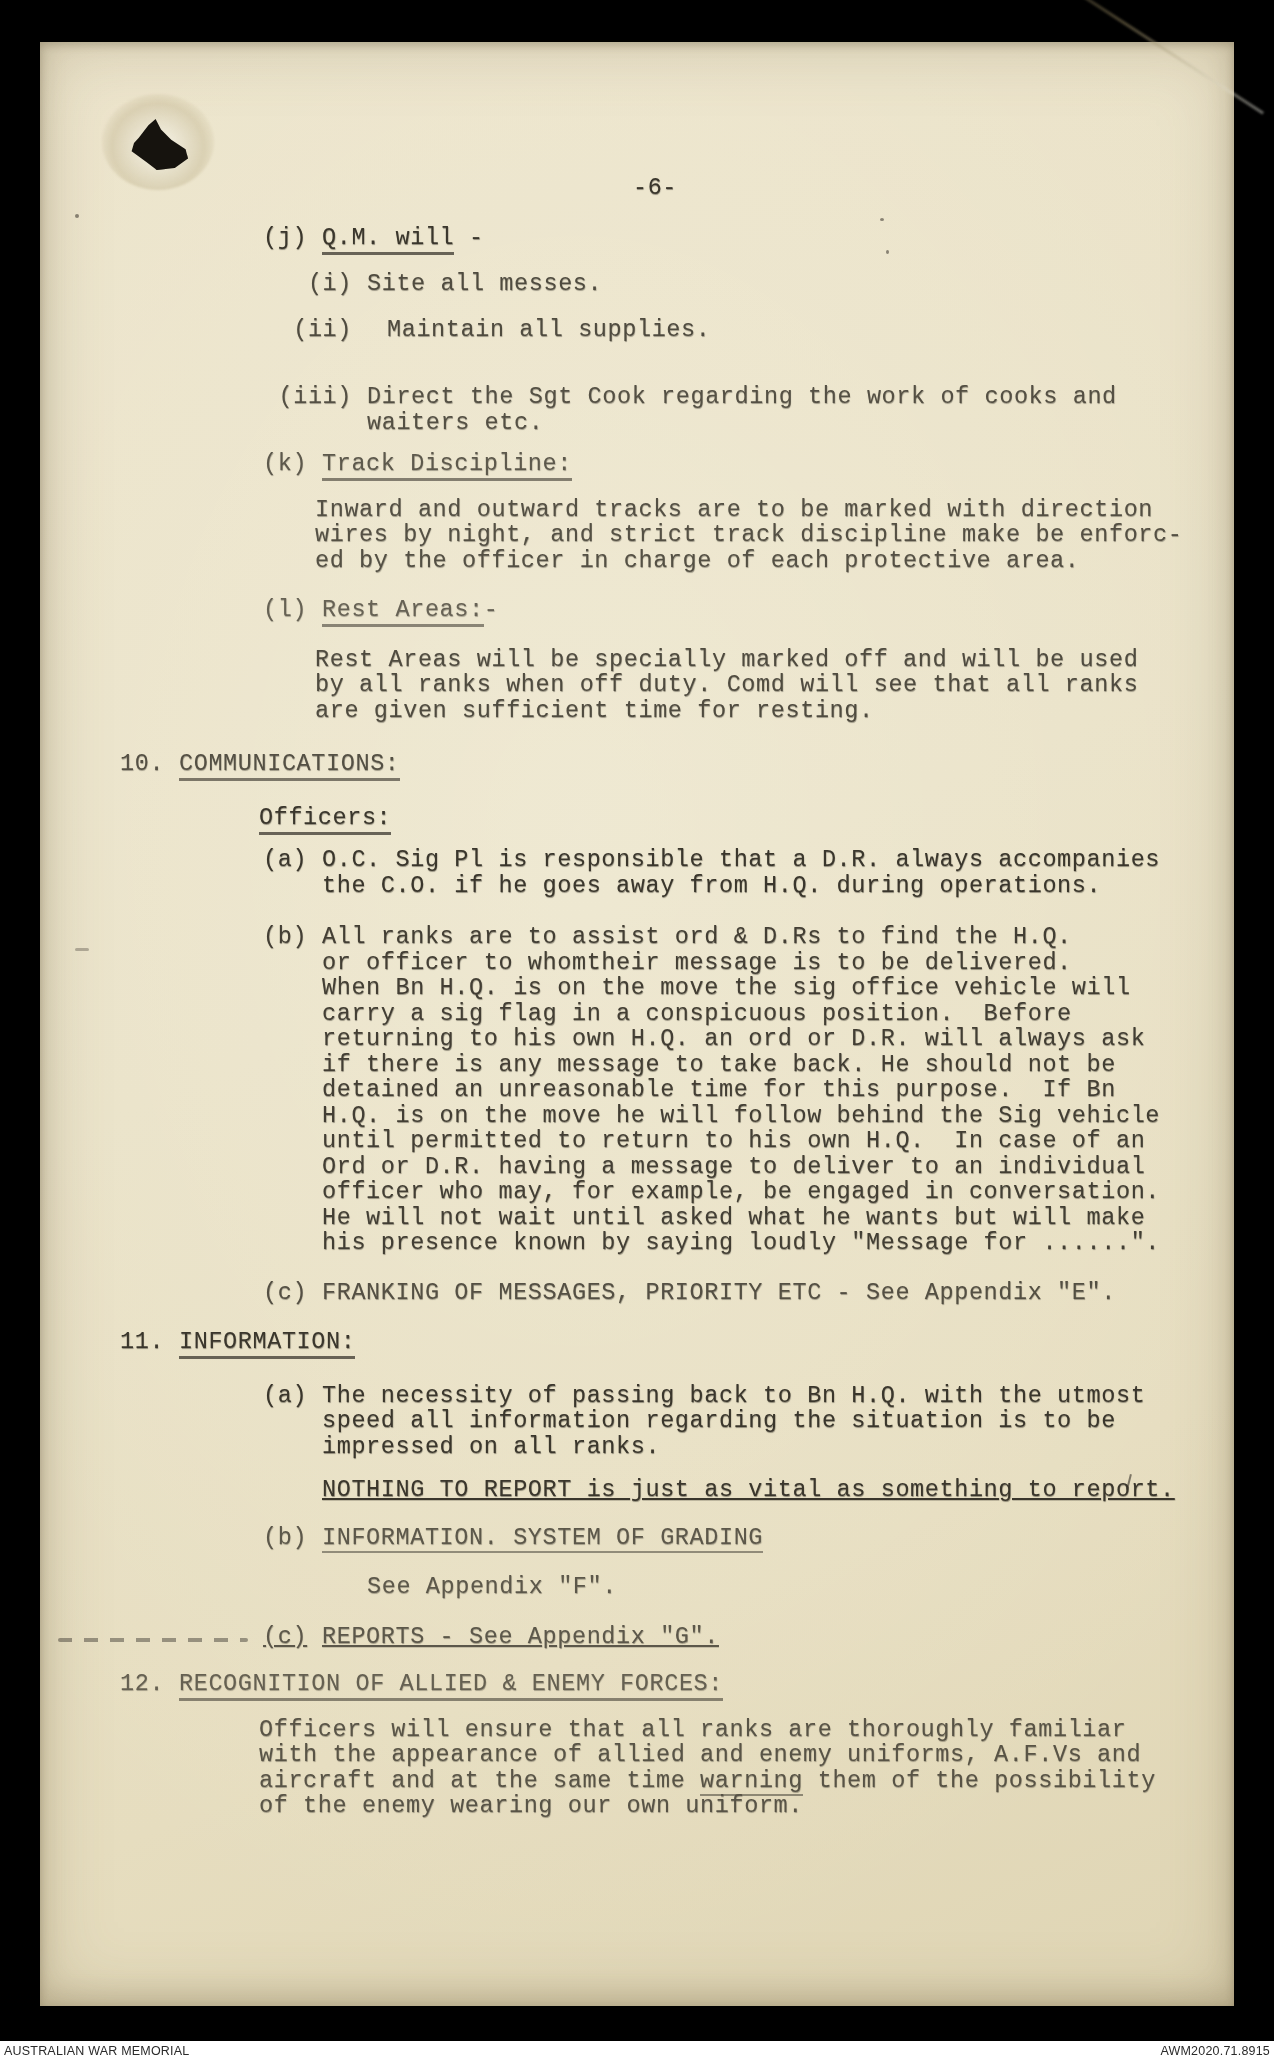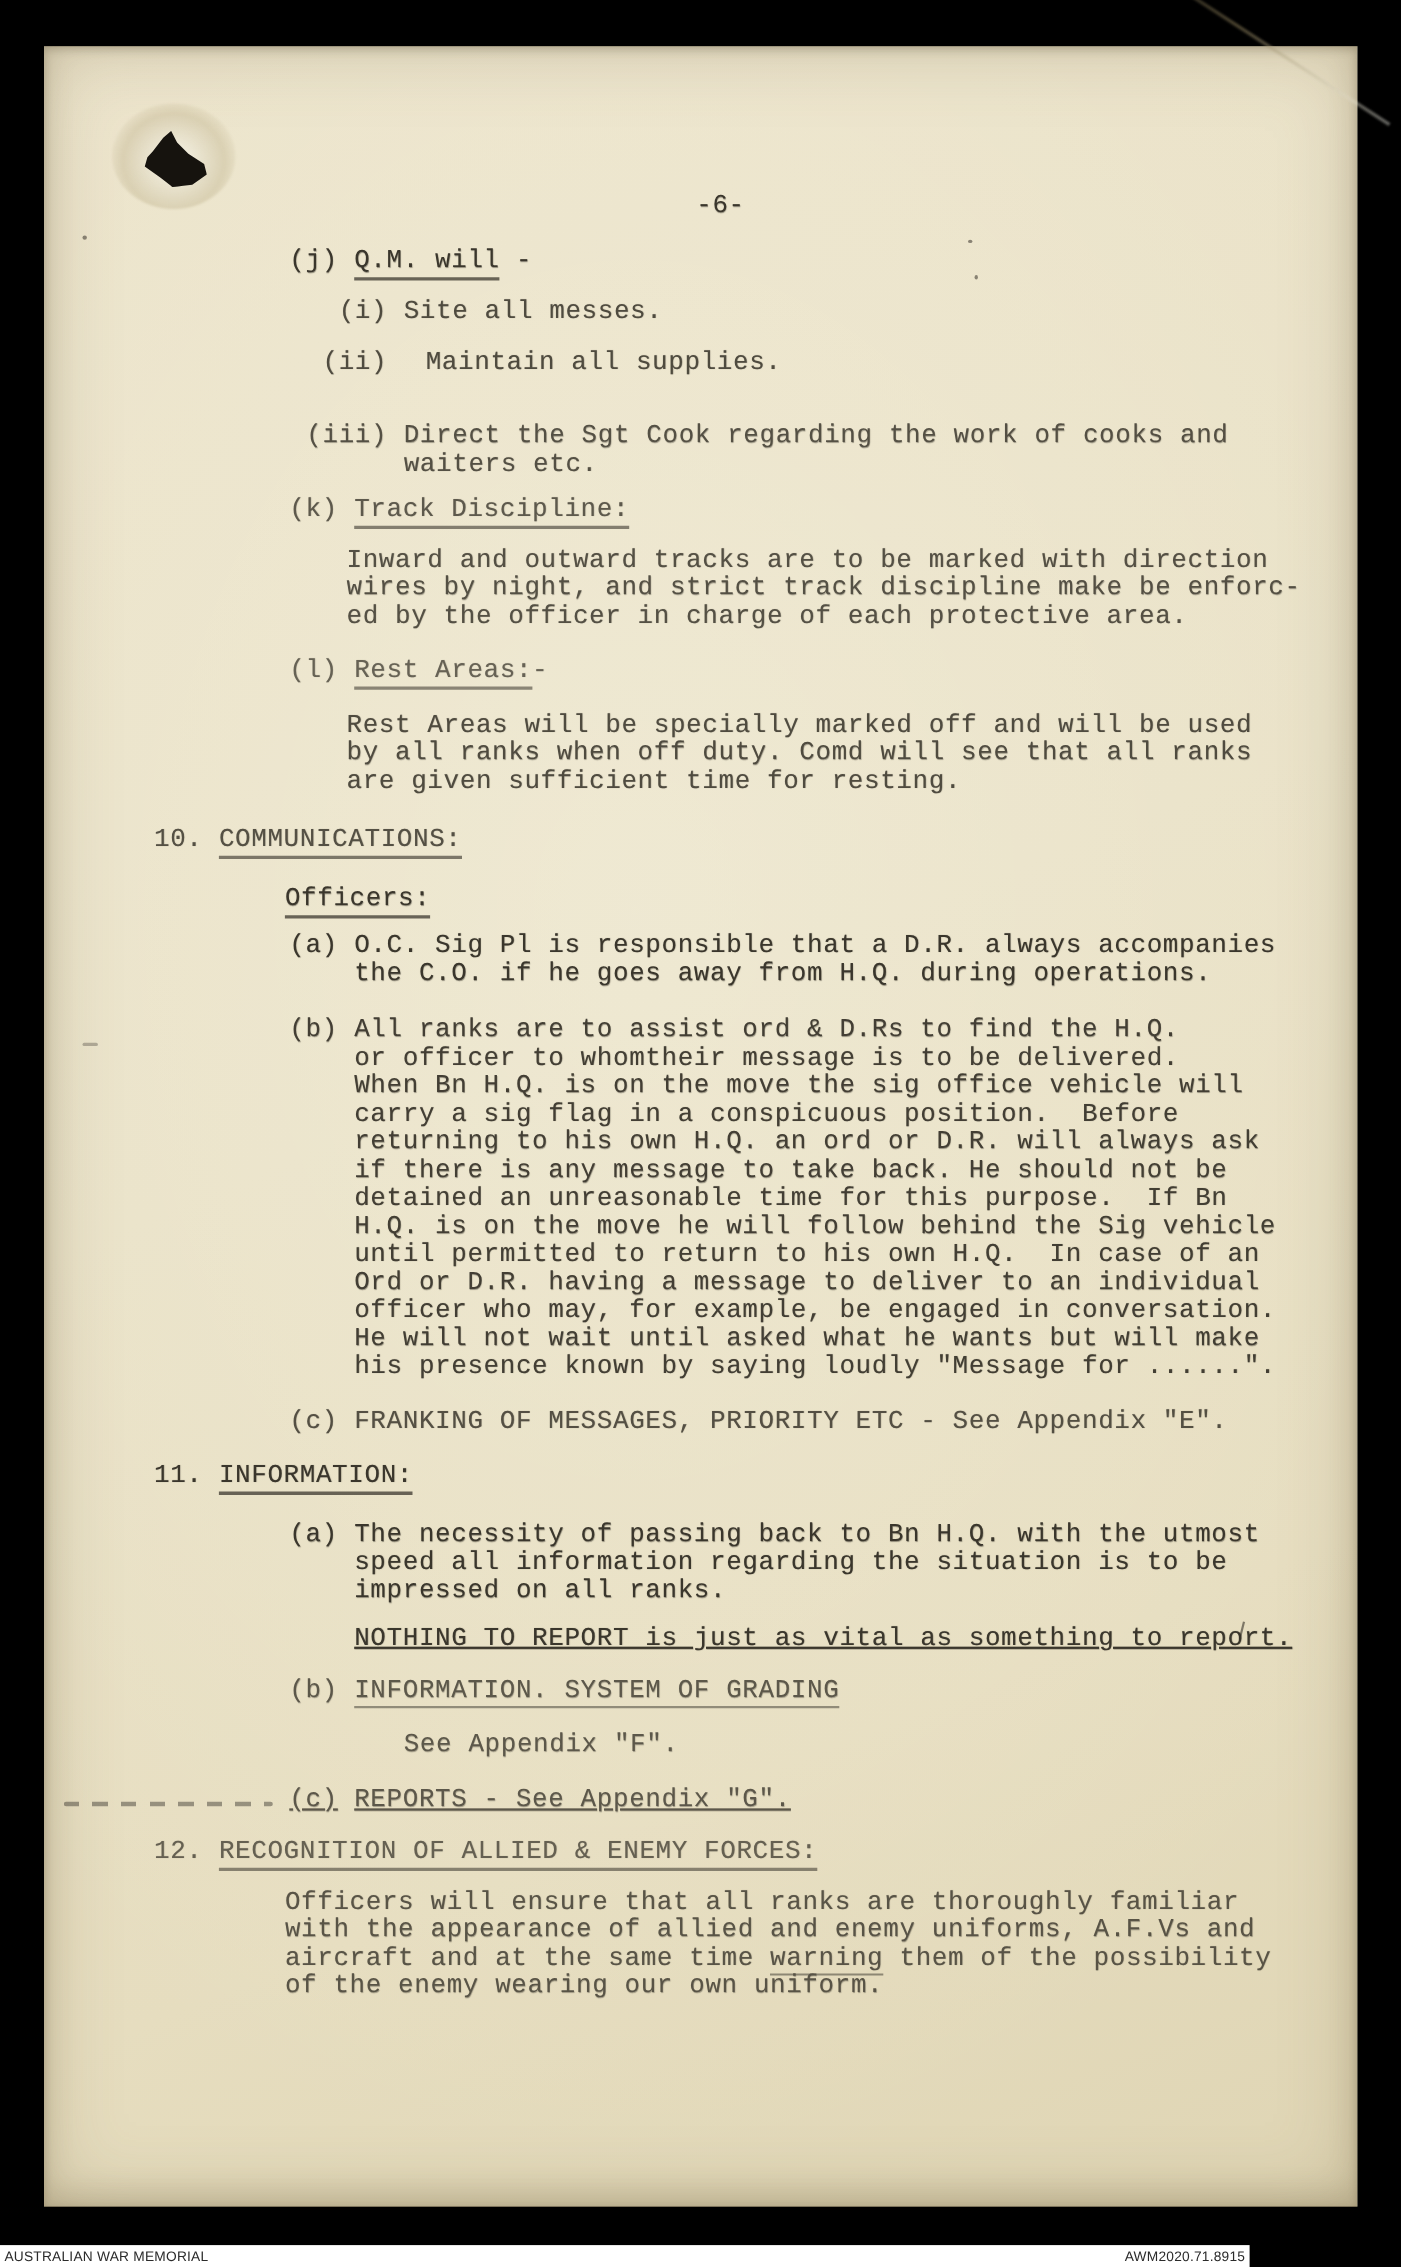--- a/index.html
+++ b/index.html
@@ -22,21 +22,21 @@
   }
   .pre{white-space:pre-wrap;}
   .u{border-bottom:3px solid rgba(52,48,40,.72);padding-bottom:1px;}
   .u2{border-bottom:2px solid rgba(52,48,40,.6);}
   .pagenum{text-align:center;padding-left:36px;}
   .row{display:flex;align-items:flex-start;}
   .row.letter{padding-left:223px;}
   .row.letter .lbl{flex:none;width:59px;}
   .row.roman{padding-left:223px;}
   .row.roman .rlbl{flex:none;width:89px;text-align:right;margin-right:15px;}
-  .row.section{padding-left:100px;}
+  .row.section{padding-left:80px;}
   .row.section .nlbl{flex:none;width:59px;}
   .txt{flex:1;}
   .p-deep{margin-left:275px;}
   .p-gen{margin-left:219px;}
   .p-sub{margin-left:327px;}
   .p-note{margin-left:282px;}
   .mb16{margin-bottom:16px;} .mb17{margin-bottom:17px;} .mb18{margin-bottom:18px;}
   .mb20{margin-bottom:20px;} .mb21{margin-bottom:21px;} .mb22{margin-bottom:22px;text-decoration:underline;}
   .mb24{margin-bottom:24px;} .mb26{margin-bottom:26px;} .mb28{margin-bottom:28px;}
   .mb42{margin-bottom:42px;gap:20px;}
@@ -63,21 +63,21 @@
   .sp3{left:846px;top:208px;width:3px;height:4px;}
   .sp4{left:35px;top:906px;width:14px;height:3px;border-radius:2px;opacity:.6;}
   .smudge{
     position:absolute;left:18px;top:1596px;width:190px;height:4px;border-radius:2px;opacity:.55;
     background:repeating-linear-gradient(90deg,rgba(48,44,38,.8) 0 14px,rgba(0,0,0,0) 14px 26px);
     filter:blur(.4px);
   }
   .tick{position:absolute;left:1088px;top:1432px;width:2px;height:16px;background:rgba(55,50,42,.6);transform:rotate(14deg);}
   
   .footer{
-    position:absolute;left:0;bottom:0;width:1136px;height:20px;background:#fff;
+    position:absolute;left:0;bottom:0;width:1274px;height:20px;background:#fff;
     display:flex;justify-content:space-between;align-items:center;
     font-family:"Liberation Sans","DejaVu Sans",sans-serif;font-size:12.5px;color:#2b2b2b;
     padding:0 4px;box-sizing:border-box;letter-spacing:.2px;
   }
 </style>
 </head>
 <body>
 
 <div class="paper">
   <div class="hole-ridge"></div>

